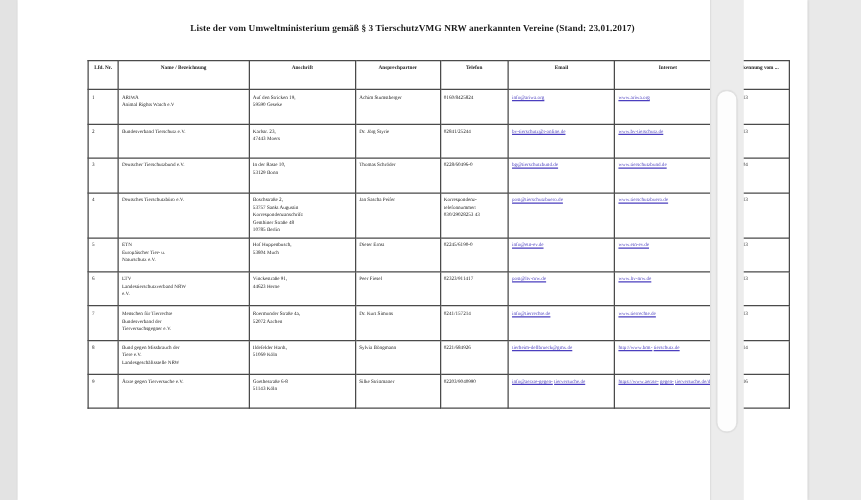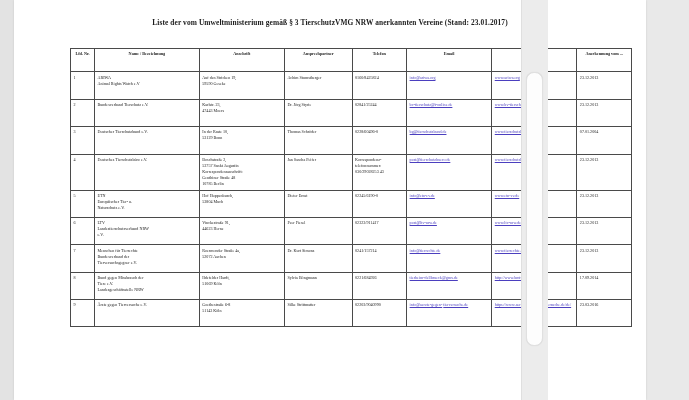--- a/index.html
+++ b/index.html
@@ -8,21 +8,21 @@
   }
   body {
     width: 689px;
     height: 400px;
     overflow: hidden;
     background: #e9e9e9;
     font-family: "Liberation Serif", serif;
   }
   .viewer {
     position: relative;
-    width: 548px;
+    width: 595px;
     height: 400px;
     background: #e9e9e9;
   }
   
   .gutter-left {
     position: absolute;
     left: 0; top: 0;
     width: 14px; height: 400px;
     background: #e3e3e3;
     border-right: 1px solid #dcdcdc;

